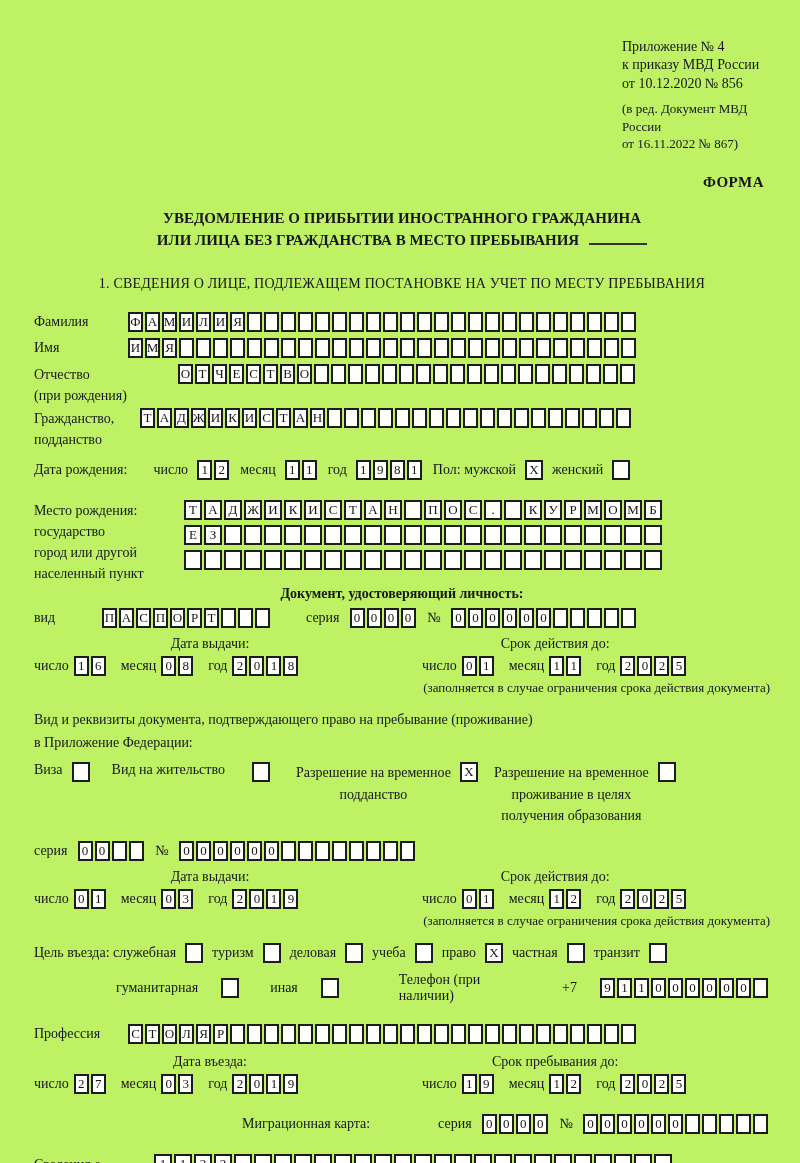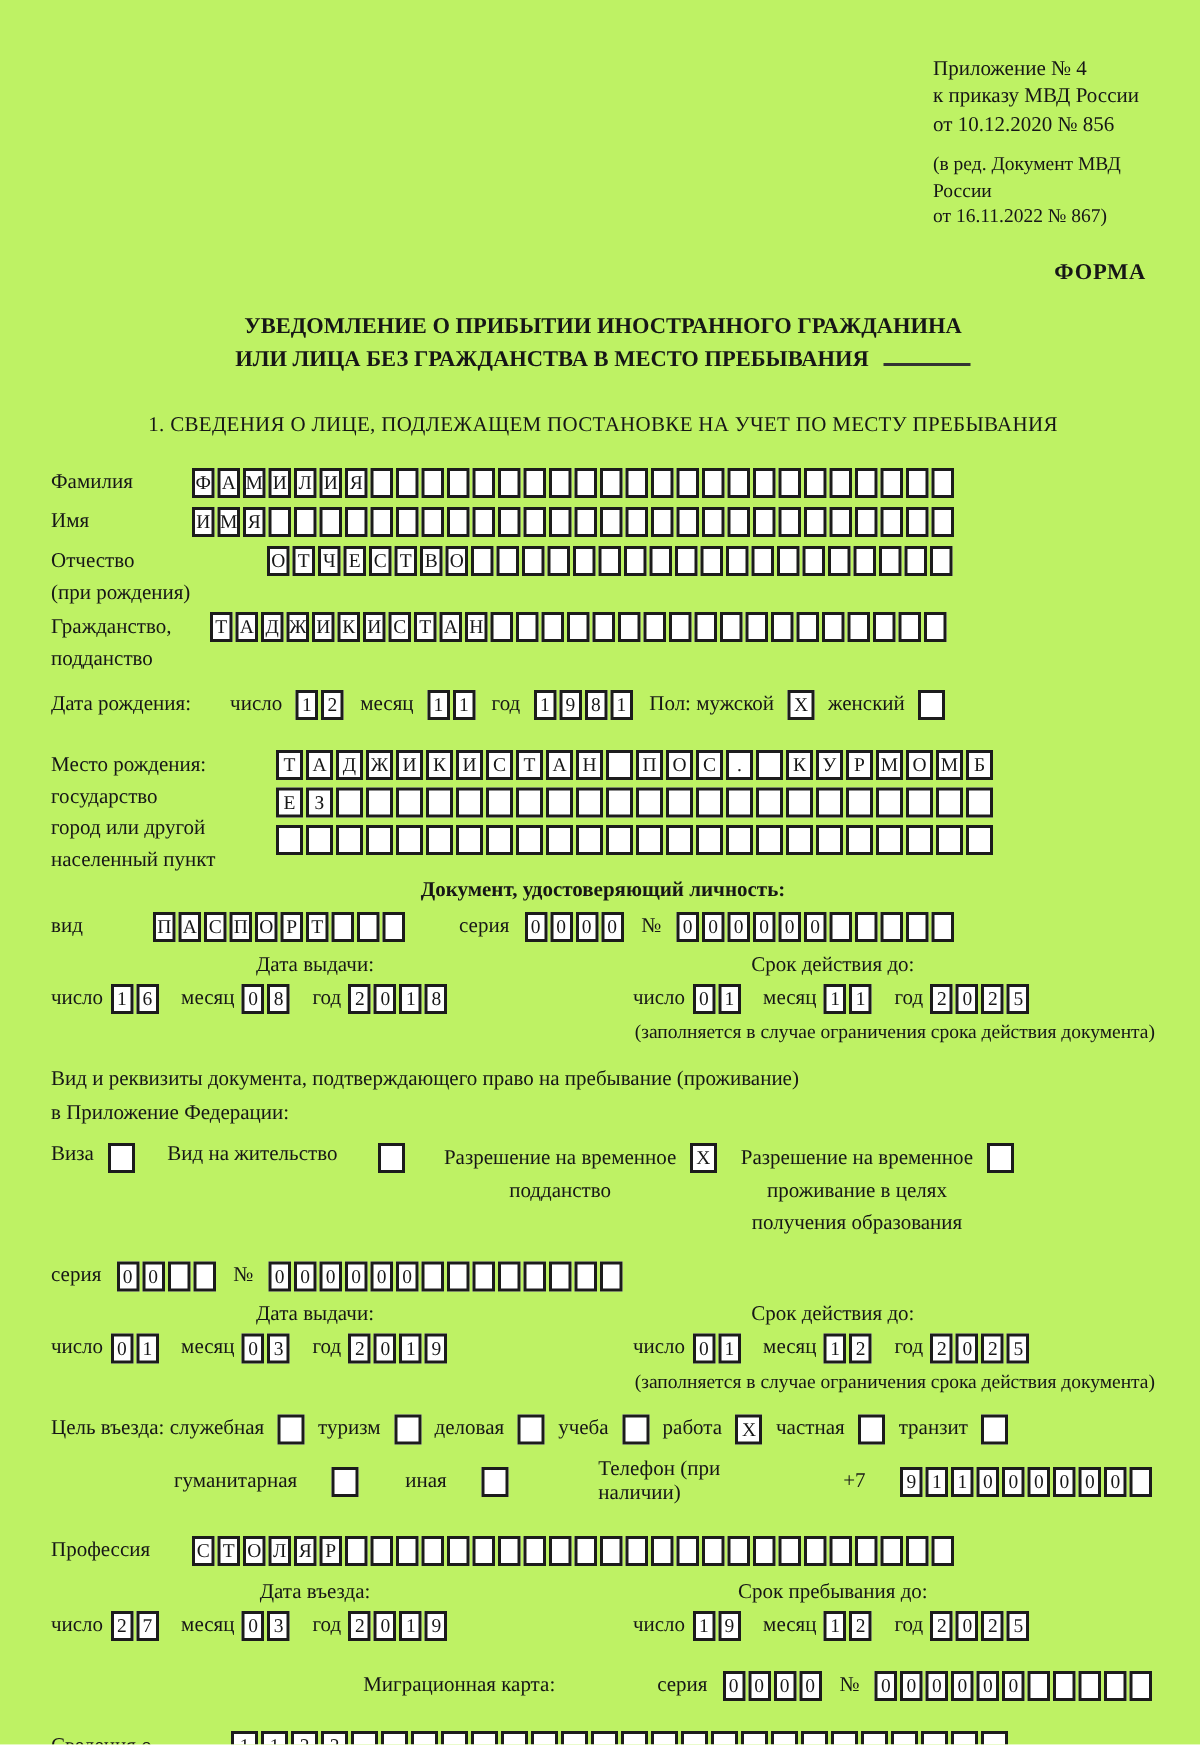--- a/index.html
+++ b/index.html
@@ -541,21 +541,21 @@
 
   <div class="purpose">
     <span>Цель въезда: служебная</span>
     <span class="cbox"></span>
     <span>туризм</span>
     <span class="cbox"></span>
     <span>деловая</span>
     <span class="cbox"></span>
     <span>учеба</span>
     <span class="cbox"></span>
-    <span>работа</span>
+    <span>право</span>
     <span class="cbox">X</span>
     <span>частная</span>
     <span class="cbox"></span>
     <span>транзит</span>
     <span class="cbox"></span>
   </div>
 
   <div class="purpose2">
     <span>гуманитарная</span>
     <span class="cbox"></span>

